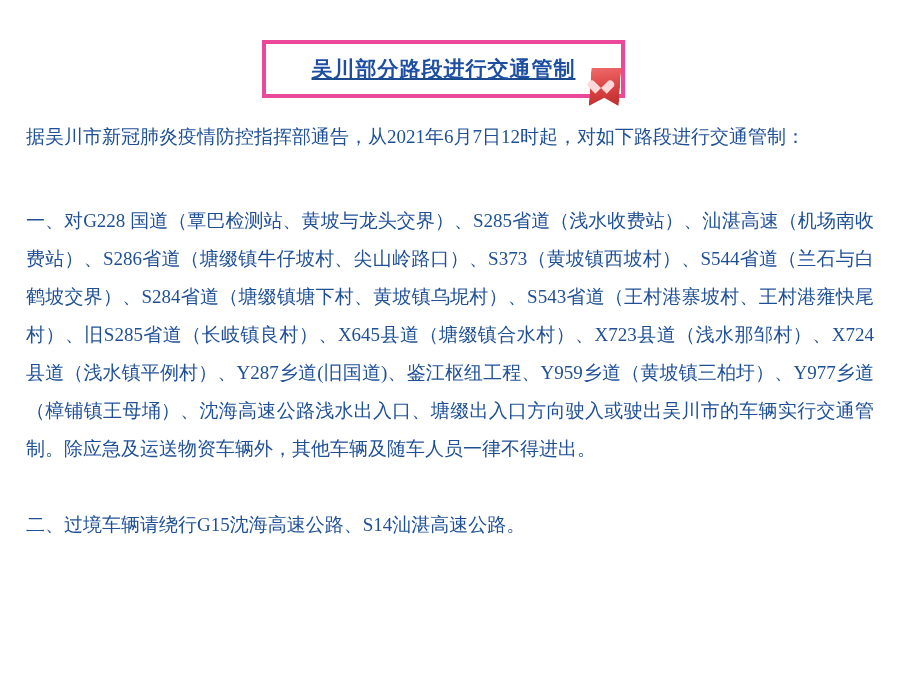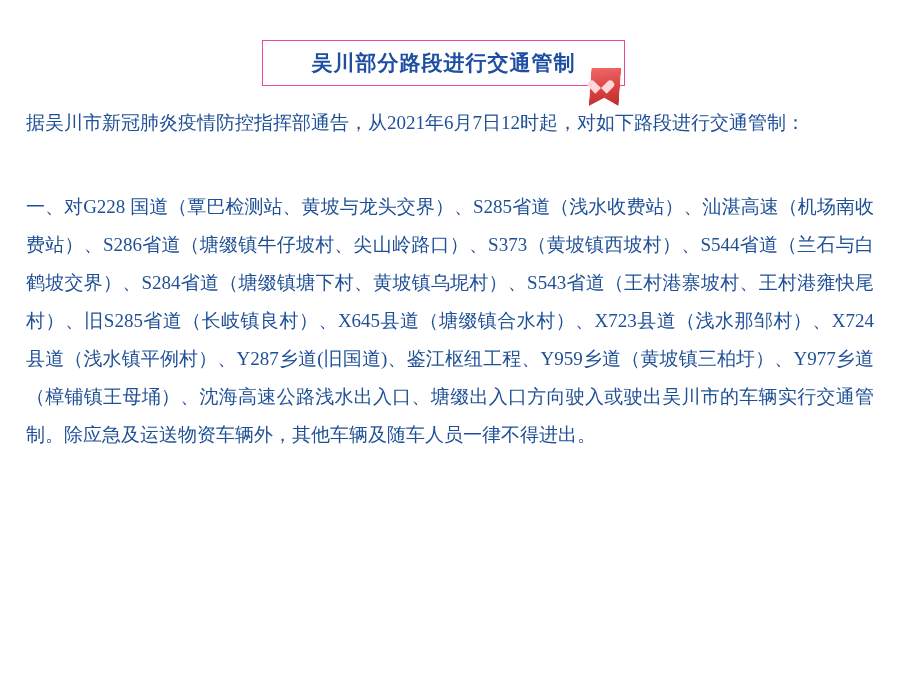--- a/index.html
+++ b/index.html
@@ -24,27 +24,28 @@
   .title-wrap {
     position: relative;
     width: 100%;
     height: 110px;
   }
   .title-box {
     position: absolute;
     left: 262px;
     top: 40px;
     width: 363px;
-    height: 46px;
+    height: 58px;
     box-sizing: border-box;
-    border: 1px solid #ec4899;
+    border: 4px solid #ec4899;
     background: #ffffff;
     display: flex;
     align-items: center;
     justify-content: center;
+    text-decoration: underline;
   }
   .title-text {
     font-family: "Liberation Serif", serif;
     font-size: 21px;
     font-weight: bold;
     color: #1d4ea2;
     letter-spacing: 1px;
     white-space: nowrap;
   }
   
@@ -89,21 +90,21 @@
   }
   .ribbon .heart:after {
     left: 0;
     transform: rotate(-45deg);
     transform-origin: 100% 100%;
   }
   
   .content {
     position: absolute;
     left: 26px;
-    top: 104px;
+    top: 118px;
     width: 848px;
   }
   .para {
     font-family: "Liberation Serif", serif;
     font-size: 19px;
     line-height: 38px;
     color: #1f5096;
     text-align: justify;
     text-justify: inter-ideograph;
     margin: 0;
@@ -123,15 +124,16 @@
     </div>
     <div class="ribbon">
       <div class="band"></div>
       <div class="heart"></div>
     </div>
   </div>
 
   <div class="content">
     <p class="para gap-1">据吴川市新冠肺炎疫情防控指挥部通告，从2021年6月7日12时起，对如下路段进行交通管制：</p>
     <p class="para gap-2">一、对G228 国道（覃巴检测站、黄坡与龙头交界）、S285省道（浅水收费站）、汕湛高速（机场南收费站）、S286省道（塘缀镇牛仔坡村、尖山岭路口）、S373（黄坡镇西坡村）、S544省道（兰石与白鹤坡交界）、S284省道（塘缀镇塘下村、黄坡镇乌坭村）、S543省道（王村港寨坡村、王村港雍快尾村）、旧S285省道（长岐镇良村）、X645县道（塘缀镇合水村）、X723县道（浅水那邹村）、X724县道（浅水镇平例村）、Y287乡道(旧国道)、鉴江枢纽工程、Y959乡道（黄坡镇三柏圩）、Y977乡道（樟铺镇王母埇）、沈海高速公路浅水出入口、塘缀出入口方向驶入或驶出吴川市的车辆实行交通管制。除应急及运送物资车辆外，其他车辆及随车人员一律不得进出。</p>
+    <p class="para gap-3">二、过境车辆请绕行G15沈海高速公路、S14汕湛高速公路。</p>
   </div>
 
 </div>
 
 </body></html>

